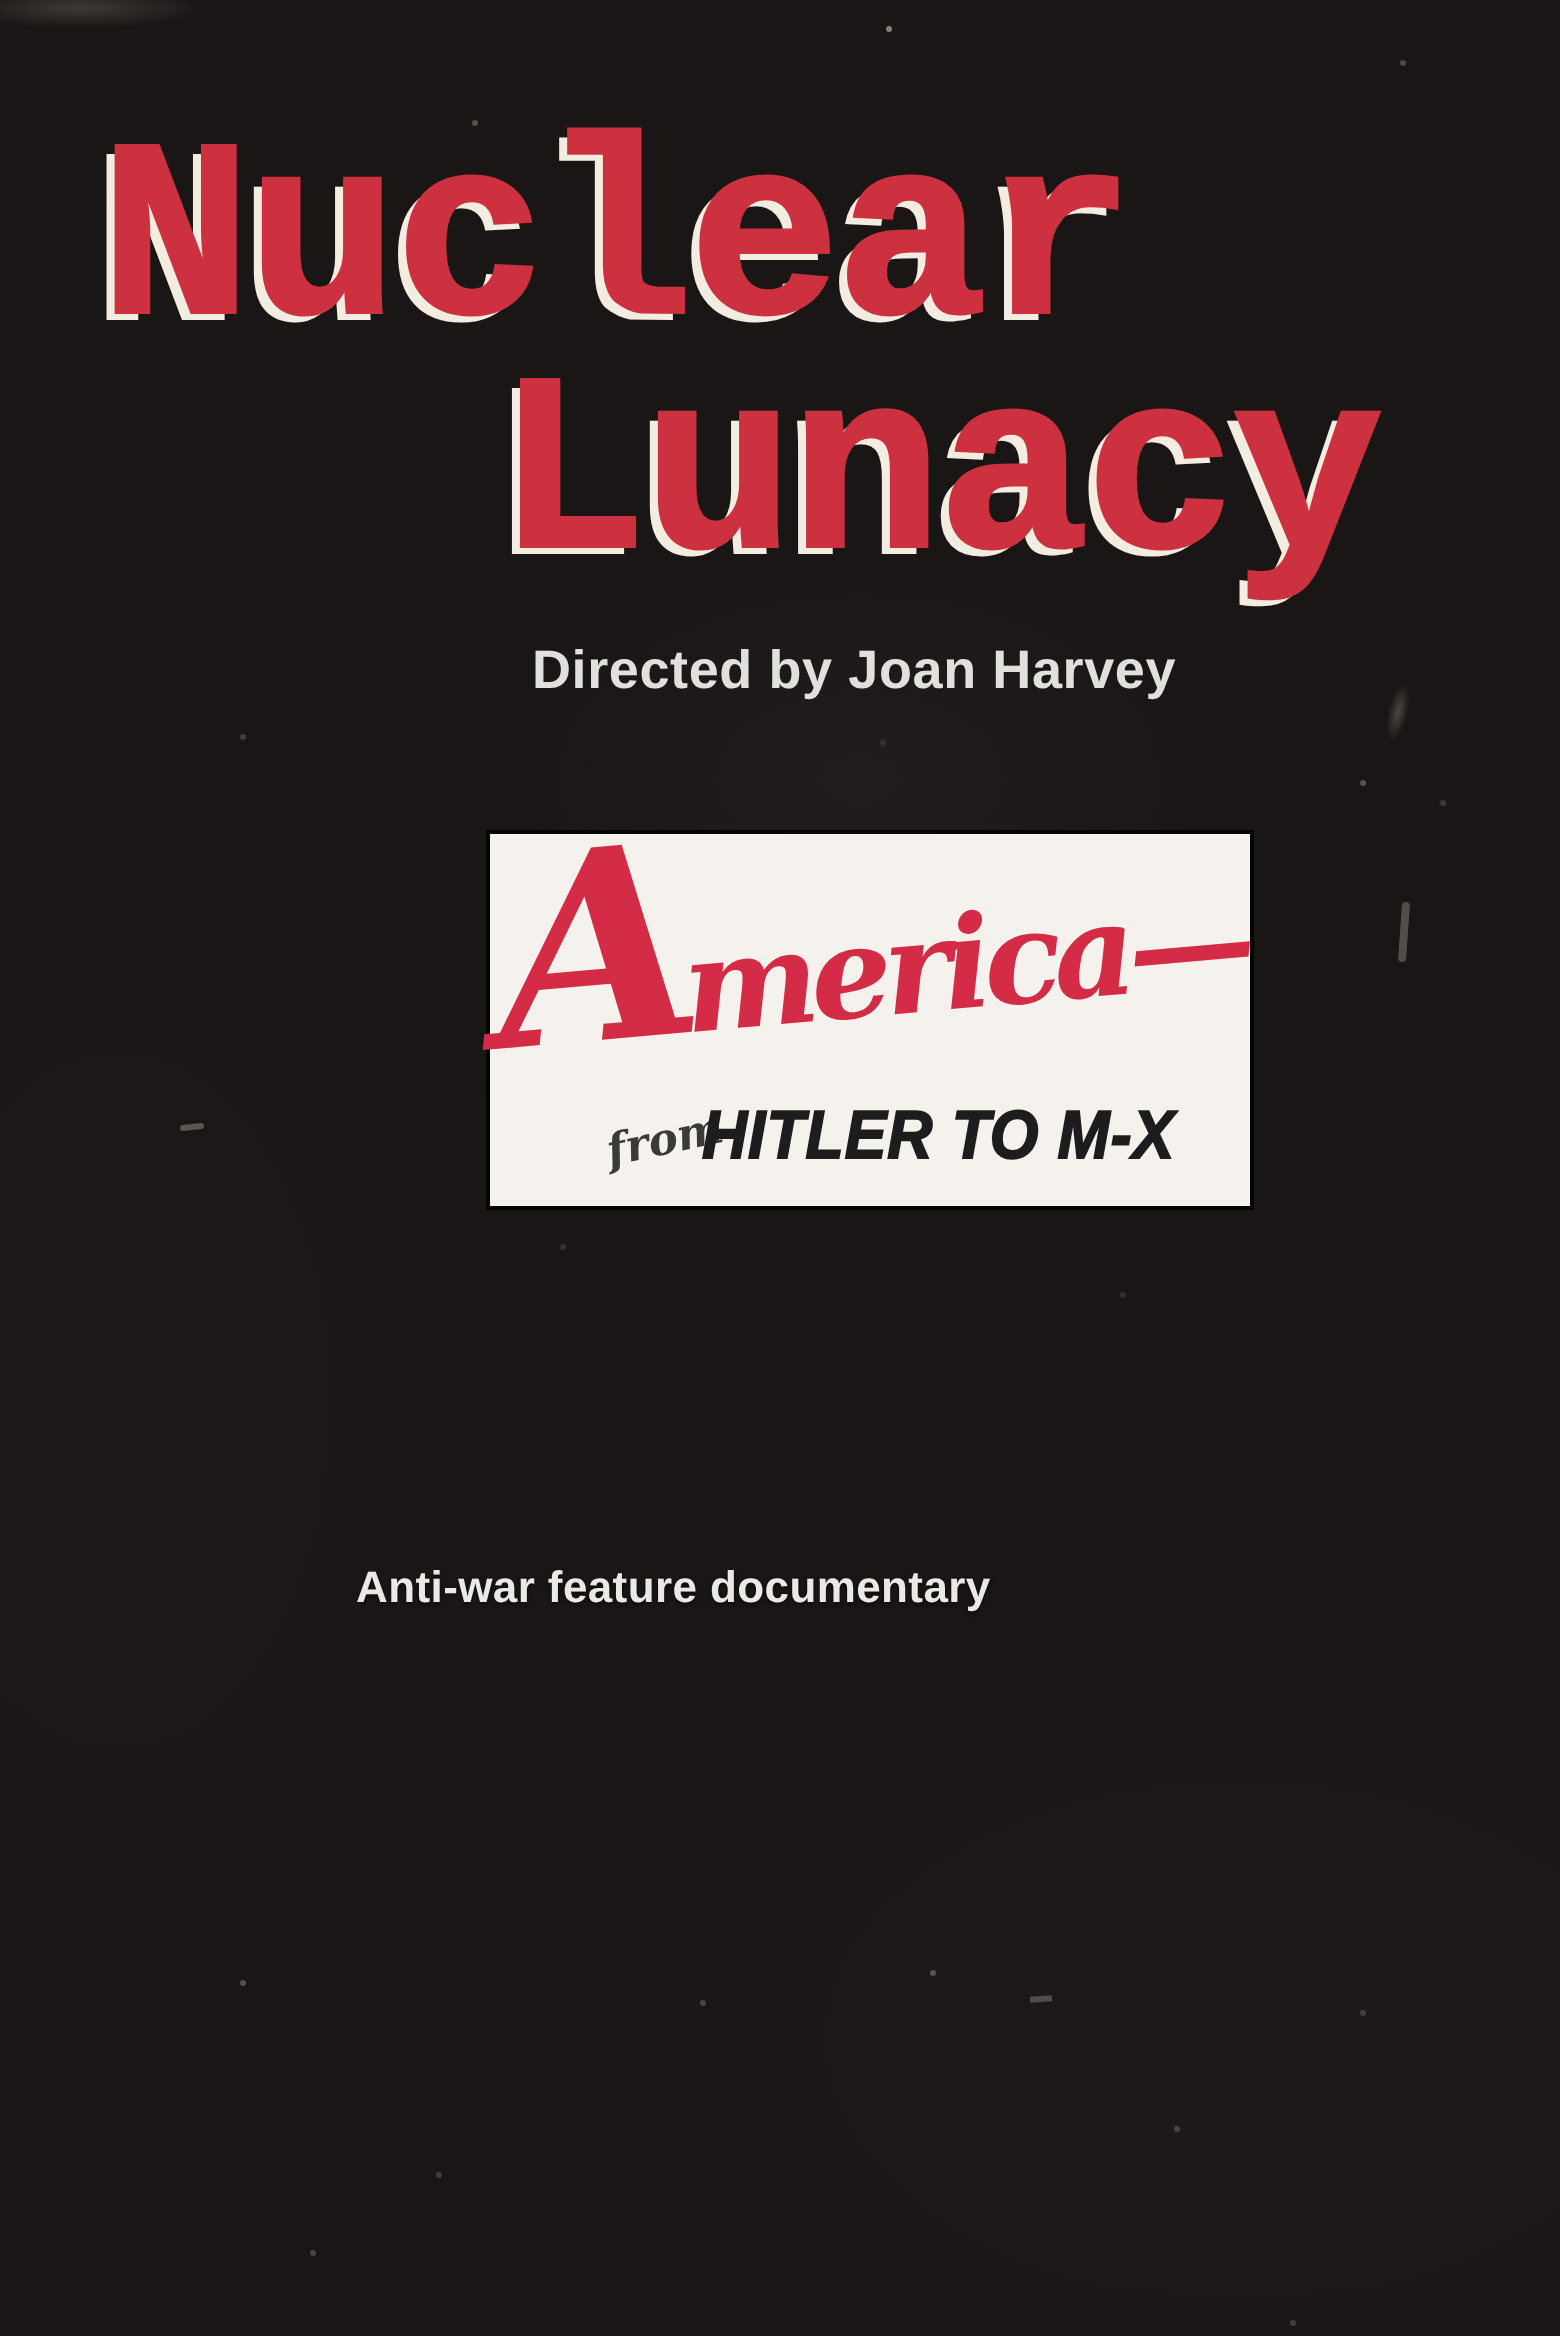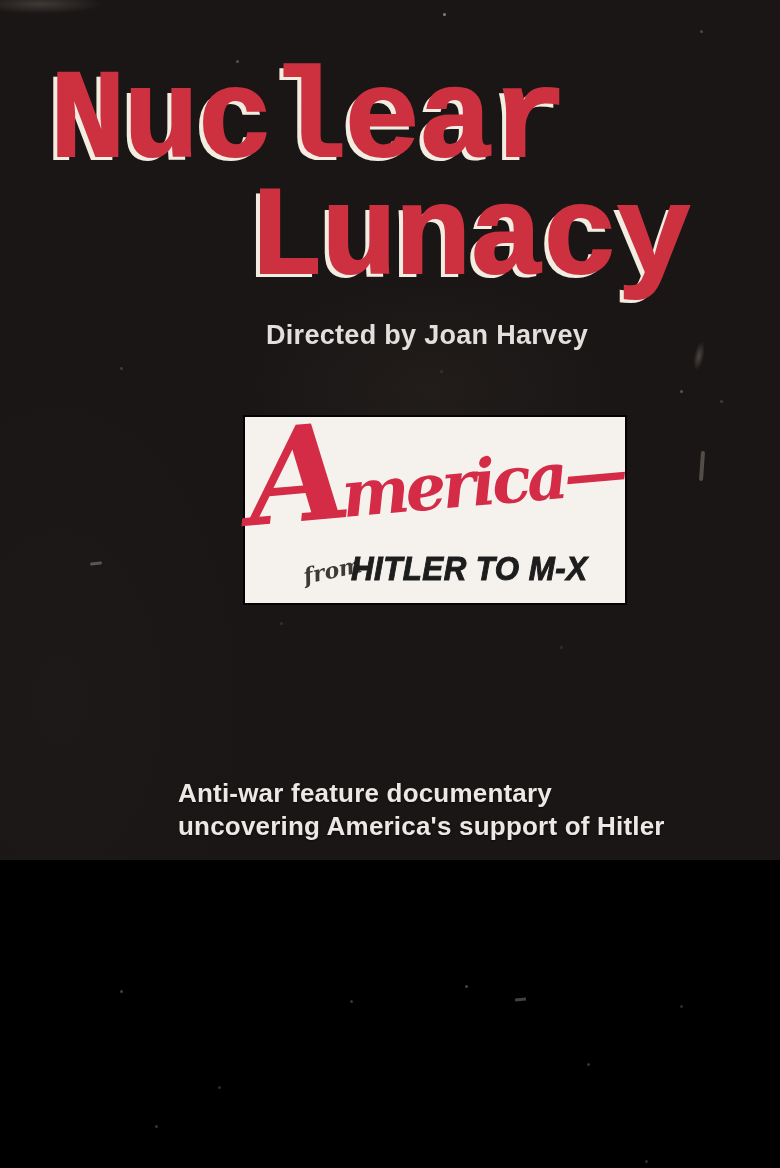--- a/index.html
+++ b/index.html
@@ -4,21 +4,21 @@
 <style>
   html, body { margin: 0; padding: 0; }
   body {
     width: 780px; height: 1168px;
     overflow: hidden;
     background: #000;
     font-family: "Liberation Sans", sans-serif;
   }
   .poster {
     position: relative;
-    width: 780px; height: 860px;
+    width: 780px; height: 1168px;
     background:
       radial-gradient(ellipse 90px 14px at 40px 4px,  rgba(150,140,130,0.30), transparent 70%),
       radial-gradient(ellipse 260px 160px at 430px 390px, rgba(80,72,66,0.14), transparent 70%),
       radial-gradient(ellipse 420px 260px at 620px 1020px, rgba(70,64,58,0.10), transparent 70%),
       radial-gradient(ellipse 300px 500px at 60px 700px,  rgba(60,54,50,0.08), transparent 70%),
       var(--background, #1a1615);
   }
 
   
   .specks {
@@ -132,21 +132,21 @@
     color: var(--logo-text, #1d1d1d);
     -webkit-text-stroke: 1px var(--logo-text, #1d1d1d);
     transform: scaleX(0.92);
     transform-origin: left center;
     white-space: nowrap;
   }
 
   
   .synopsis {
     position: absolute; left: 178px; top: 777px;
-    font-size: 26px; font-weight: 700;
+    font-size: 22px; font-weight: 700;
     line-height: 33px; letter-spacing: 0.2px;
     color: var(--text-white, #ebe9e5);
     text-shadow: 0 1px 2px rgba(0,0,0,0.6);
     white-space: nowrap;
   }
 </style>
 </head>
 <body>
 
 <div class="poster">
@@ -163,16 +163,15 @@
 
   <div class="logo-box">
     <div class="logo-script">America—</div>
     <div class="logo-from">from</div>
     <div class="logo-subtitle">HITLER TO M-X</div>
     <div class="scratch-4"></div>
   </div>
 
   <div class="synopsis">
     <div>Anti-war feature documentary</div>
-    <div>uncovering America's support of Hitler</div>
   </div>
 
 </div>
 
 </body></html>

